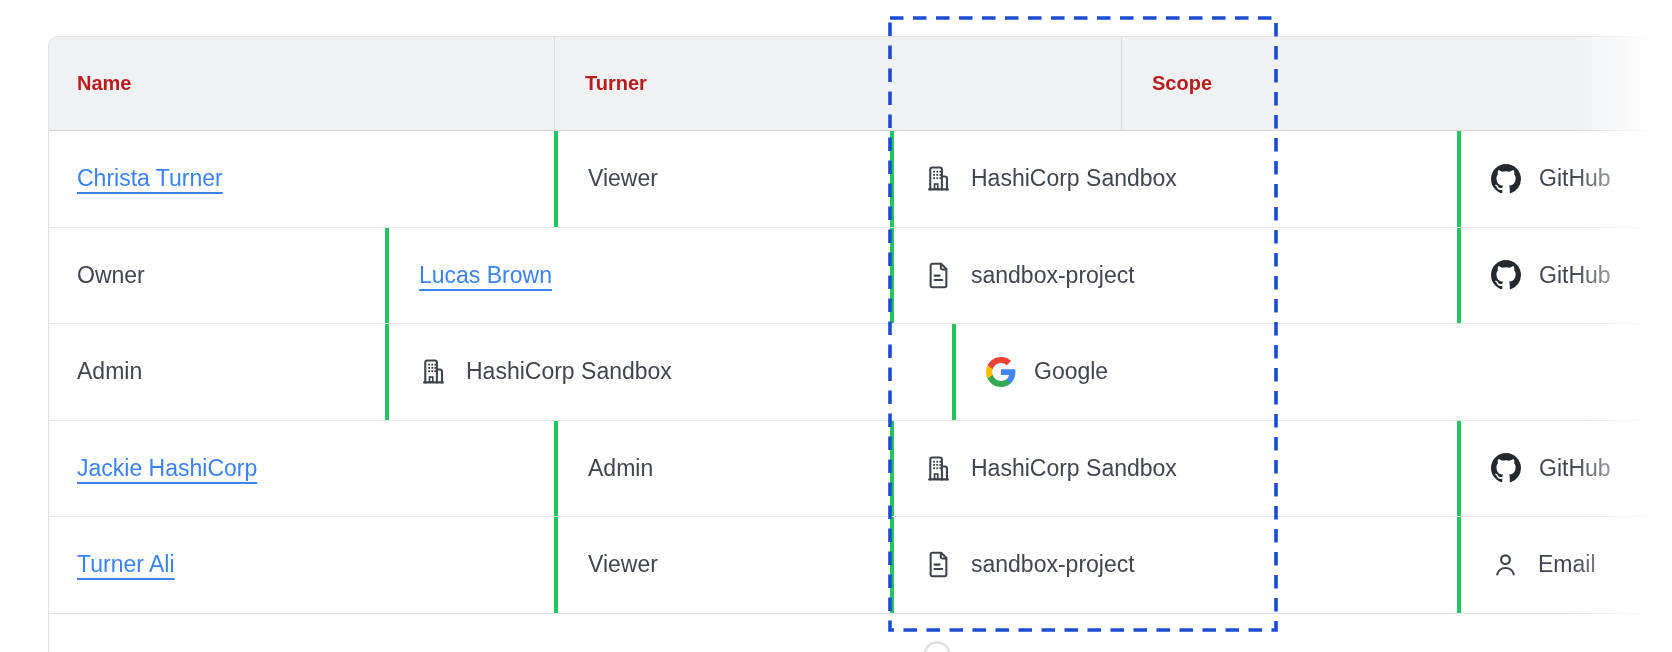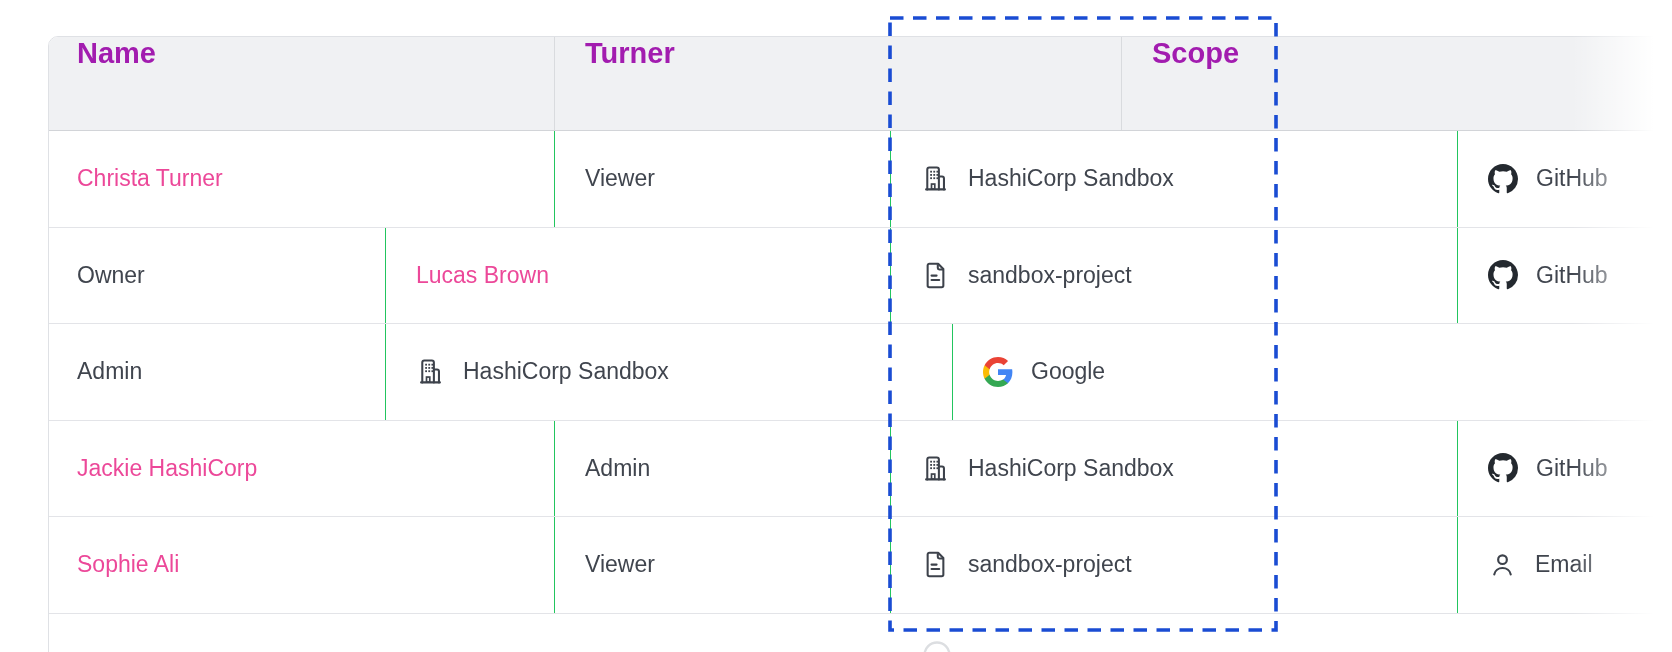--- a/index.html
+++ b/index.html
@@ -12,40 +12,40 @@
   .table-card{
     position:absolute;left:48px;top:36px;width:1832px;height:760px;
     border:1px solid #dfe1e5;border-radius:10px;background:#ffffff;
     box-sizing:border-box;overflow:hidden;
   }
   .thead{
     display:flex;height:93px;background:#f0f1f3;
     border-bottom:1px solid #d2d4d8;
   }
   .th{
-    display:flex;align-items:flex-start;box-sizing:border-box;
-    padding-left:30px;font-weight:700;font-size:29px;color:#a21caf;
+    display:flex;align-items:center;box-sizing:border-box;
+    padding-left:30px;font-weight:700;font-size:20px;color:#b91c1c;
     border-left:1px solid #d9dbde;
   }
   .th:first-child{border-left:none;padding-left:28px;}
   .trow{
     display:flex;height:95.5px;border-bottom:1px solid #e3e4e8;background:#fff;
   }
   .td{
     display:flex;align-items:center;box-sizing:border-box;
     padding-left:30px;font-size:23px;color:#40454e;
-    border-left:1px solid #22c55e;
+    border-left:4px solid #22c55e;
   }
   .td:first-child{border-left:none;padding-left:28px;}
   .col-name{width:505px;}
   .col-role{width:336px;}
   .col-scope{width:567px;}
   .col-method{width:420px;}
   .name-link{
-    color:#ec4899;
+    color:#3b82f6;text-decoration:underline;
     text-decoration-thickness:2px;text-underline-offset:6px;cursor:pointer;text-align:center;
   }
   .cell-icon{display:inline-flex;margin-right:18px;flex:0 0 auto;}
   .cell-icon svg{display:block;}
   .highlight-rect{position:absolute;left:888px;top:16px;z-index:6;pointer-events:none;}
   .fade-right{
     position:absolute;top:0;right:0;width:100px;height:652px;z-index:5;
     background:linear-gradient(to right, rgba(255,255,255,0) 0%, #ffffff 82%);
     pointer-events:none;
   }
@@ -203,21 +203,21 @@
           <span class="cell-icon">
             <svg width="30" height="30" viewBox="0 0 16 16" fill="#24292f">
               <path d="M8 0C3.58 0 0 3.58 0 8c0 3.54 2.29 6.53 5.47 7.59.4.07.55-.17.55-.38 0-.19-.01-.82-.01-1.49-2.01.37-2.53-.49-2.69-.94-.09-.23-.48-.94-.82-1.13-.28-.15-.68-.52-.01-.53.63-.01 1.08.58 1.23.82.72 1.21 1.87.87 2.33.66.07-.52.28-.87.51-1.07-1.78-.2-3.64-.89-3.64-3.95 0-.87.31-1.59.82-2.15-.08-.2-.36-1.02.08-2.12 0 0 .67-.21 2.2.82.64-.18 1.32-.27 2-.27s1.36.09 2 .27c1.53-1.04 2.2-.82 2.2-.82.44 1.1.16 1.92.08 2.12.51.56.82 1.27.82 2.15 0 3.07-1.87 3.75-3.65 3.95.29.25.54.73.54 1.48 0 1.07-.01 1.93-.01 2.2 0 .21.15.46.55.38A8.01 8.01 0 0 0 16 8c0-4.42-3.58-8-8-8z"></path>
             </svg>
           </span>
           <span>GitHub</span>
         </div>
       </div>
       <div class="trow">
         <div class="td col-name">
-          <a class="name-link">Sophie Ali</a>
+          <a class="name-link">Turner Ali</a>
         </div>
         <div class="td col-role">
           <span>Viewer</span>
         </div>
         <div class="td col-scope">
           <span class="cell-icon">
             <svg width="29" height="29" viewBox="0 0 24 24" fill="none">
               <path d="M5.5 20.3V3.7c0-.8.6-1.4 1.4-1.4h7.3l4.3 4.3v13.7c0 .8-.6 1.4-1.4 1.4H6.9c-.8 0-1.4-.6-1.4-1.4z" stroke="#3d424b" stroke-width="1.7" stroke-linejoin="round"></path>
               <path d="M13.9 2.6v3.2c0 .7.5 1.2 1.2 1.2h3.2" stroke="#3d424b" stroke-width="1.7" stroke-linejoin="round"></path>
               <path d="M8.7 12.1h4.2" stroke="#3d424b" stroke-width="1.7" stroke-linecap="round"></path>

